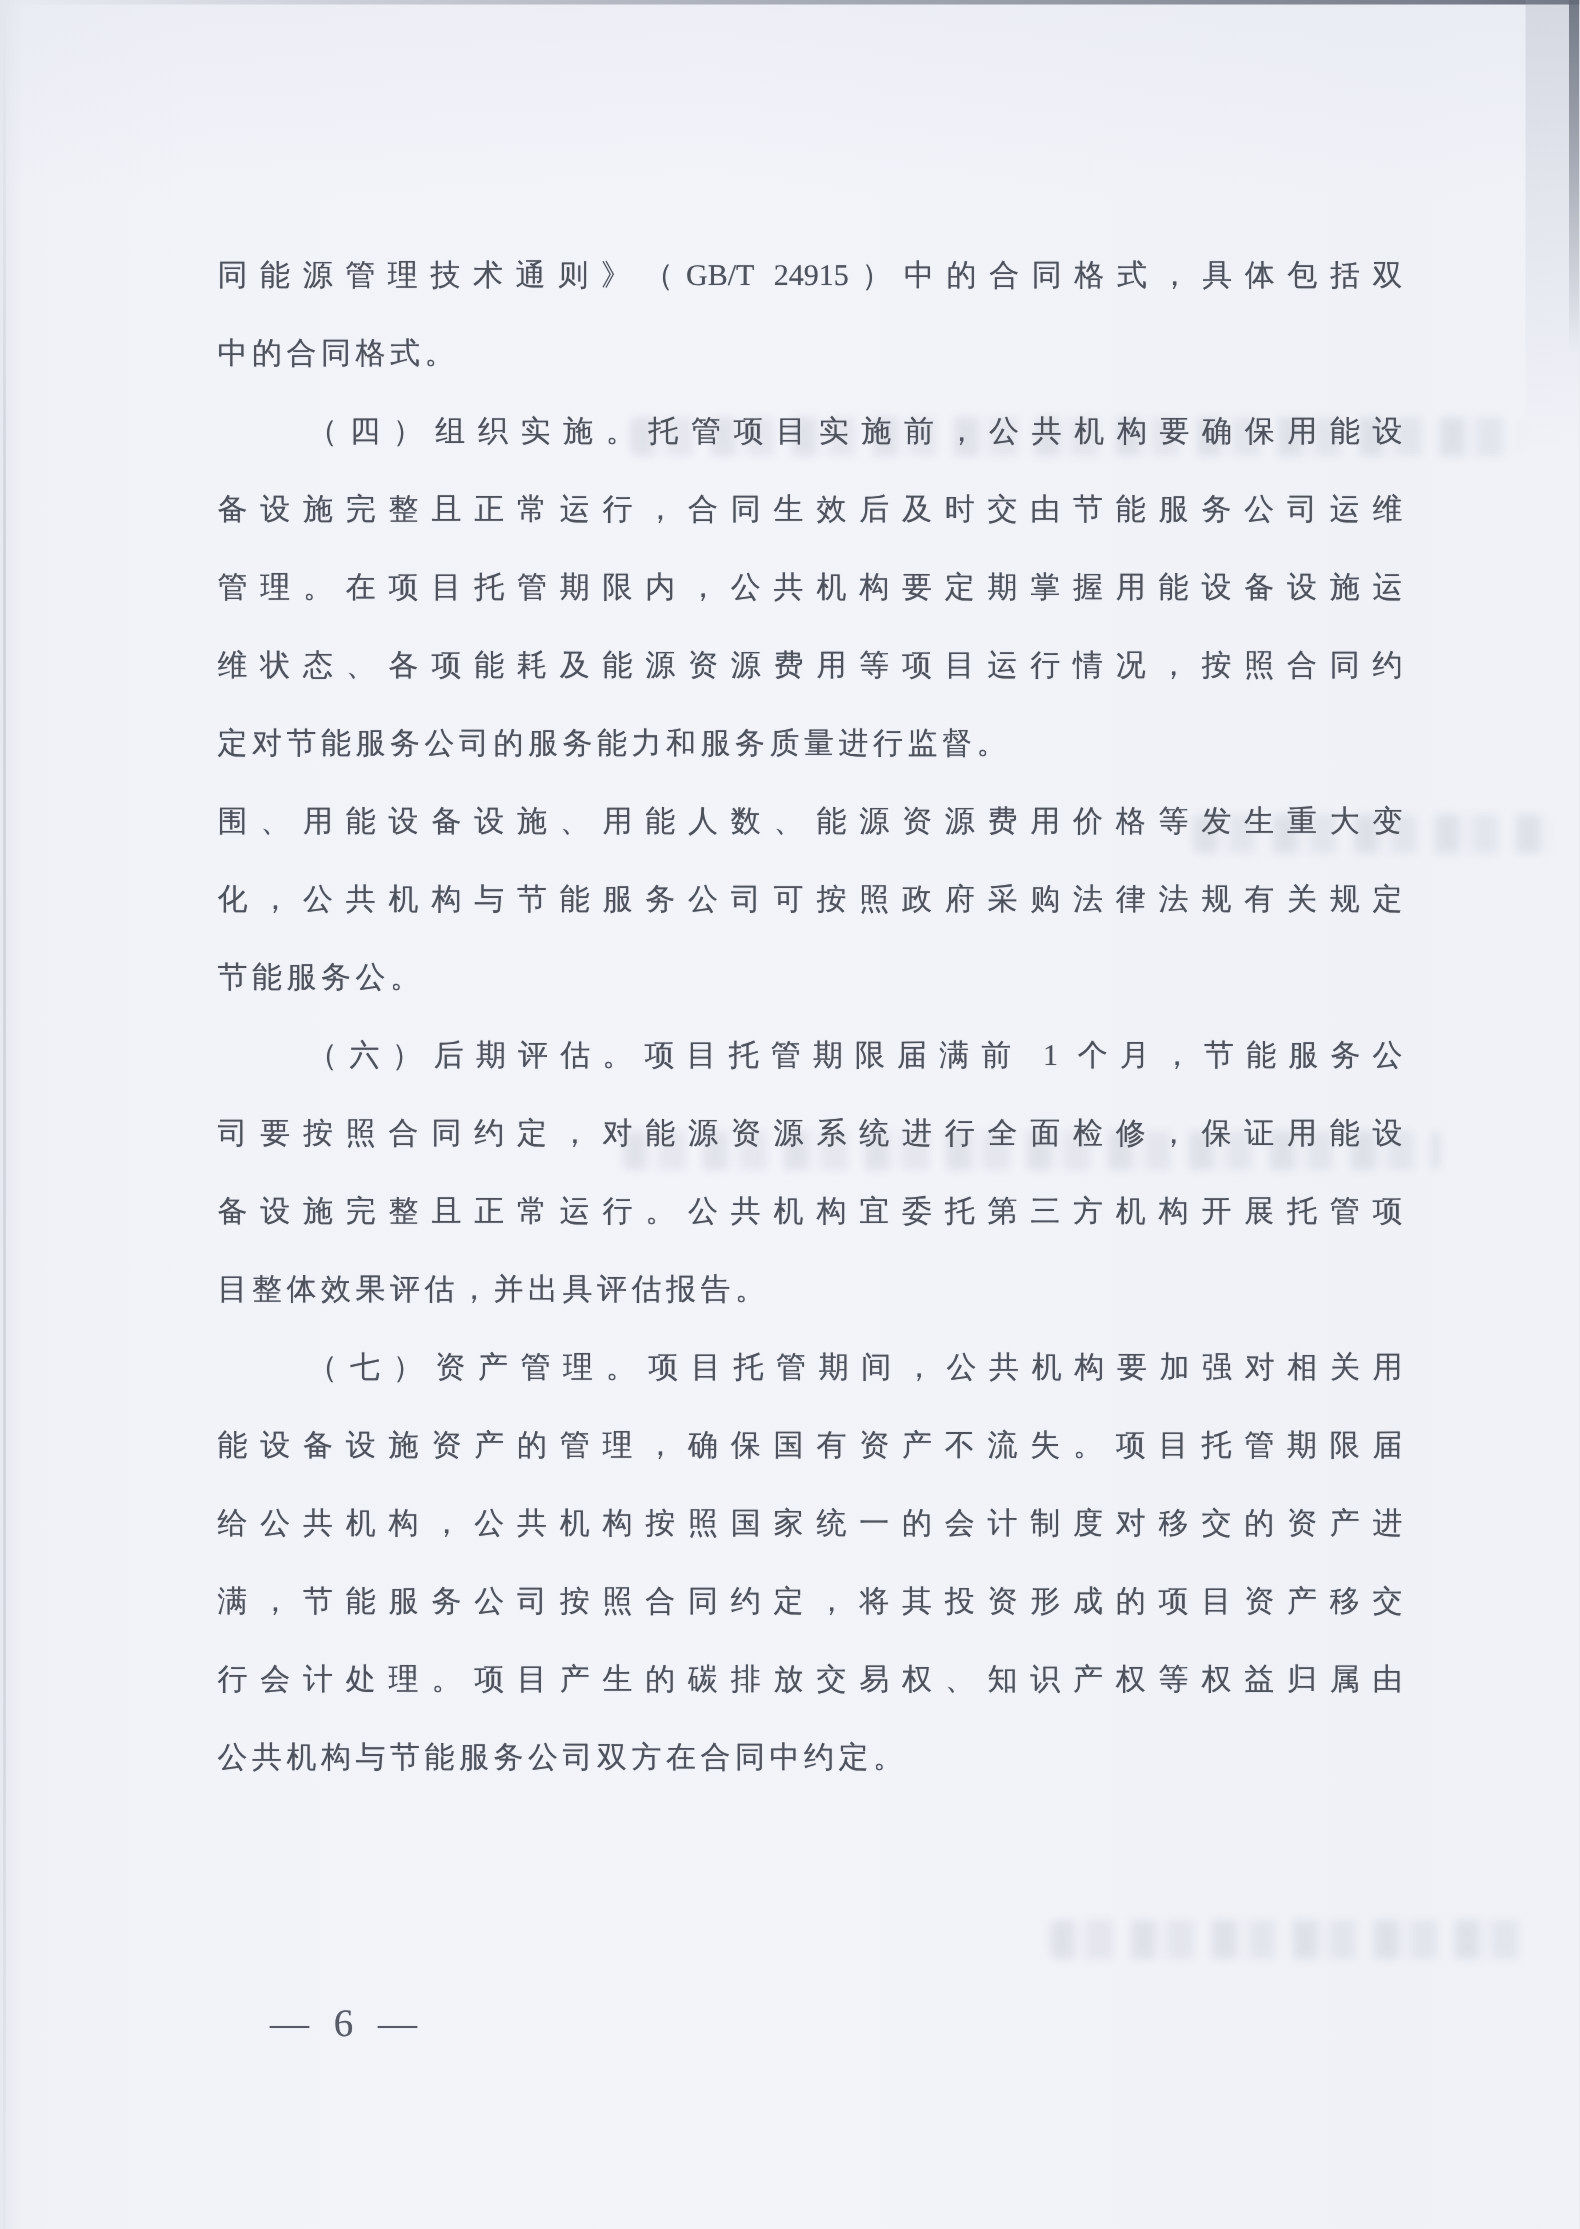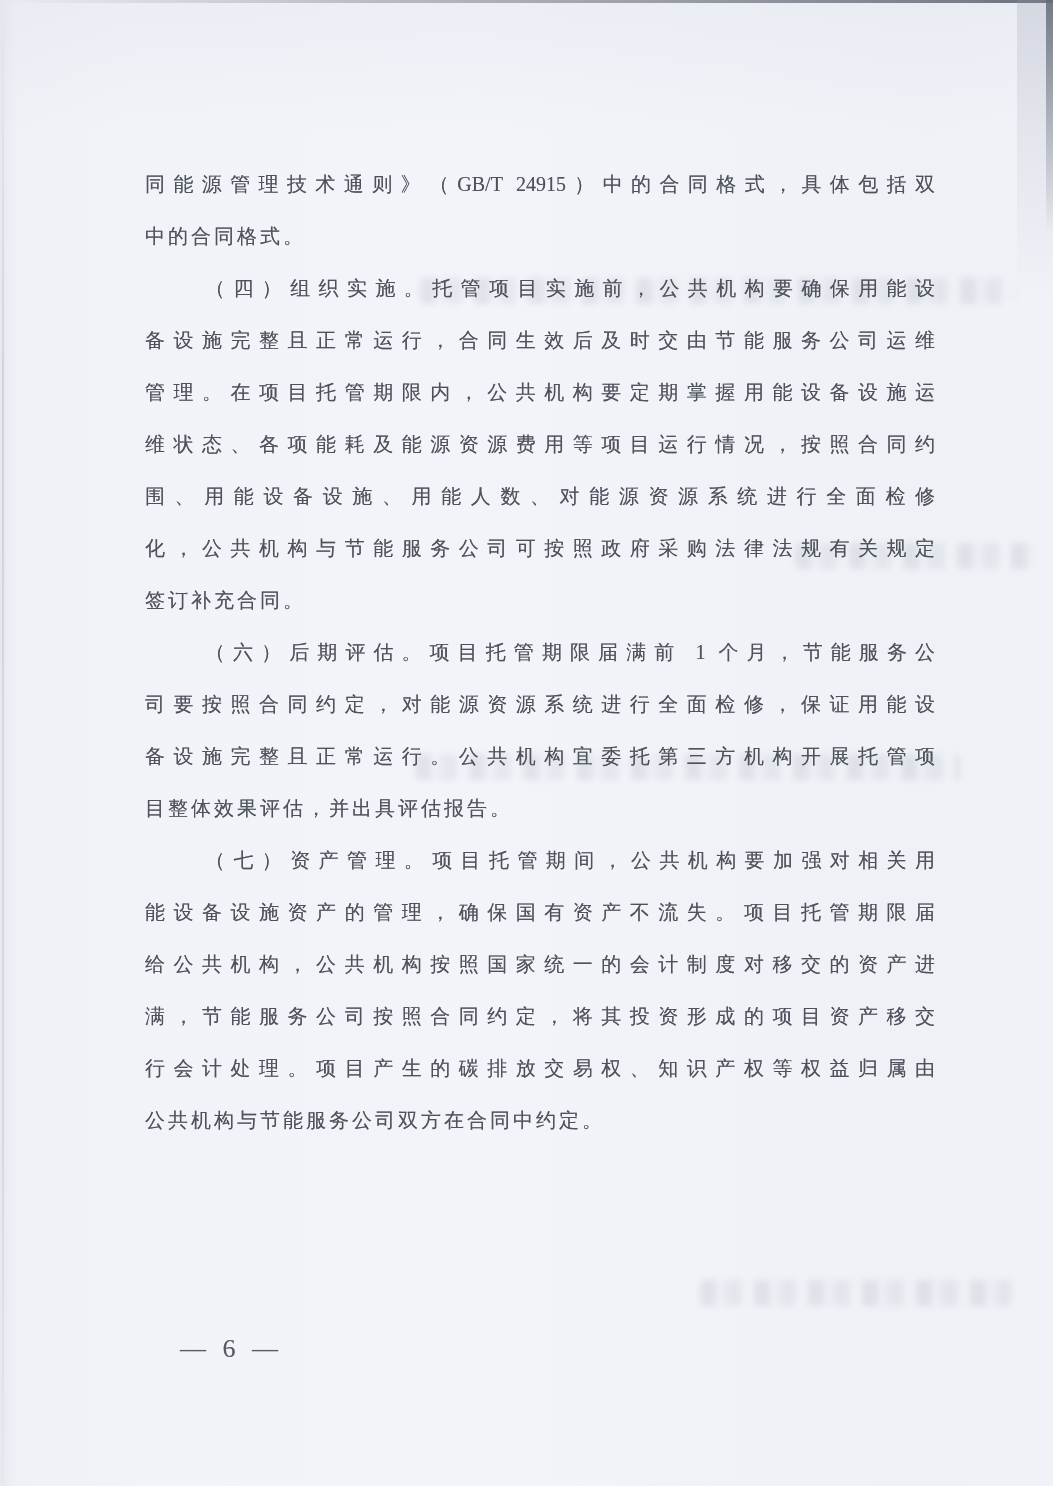--- a/index.html
+++ b/index.html
@@ -74,23 +74,24 @@
       <div class="bleed" style="top: 1280px; left: 700px; width: 320px;"></div>
     </div>
 
   <div class="lines" id="lines-host">
       <div class="line fill">同能源管理技术通则》（GB/T 24915）中的合同格式，具体包括双</div>
       <div class="line">中的合同格式。</div>
       <div class="line fill indent">（四）组织实施。托管项目实施前，公共机构要确保用能设</div>
       <div class="line fill">备设施完整且正常运行，合同生效后及时交由节能服务公司运维</div>
       <div class="line fill">管理。在项目托管期限内，公共机构要定期掌握用能设备设施运</div>
       <div class="line fill">维状态、各项能耗及能源资源费用等项目运行情况，按照合同约</div>
-      <div class="line fill">围、用能设备设施、用能人数、对能源资源系统进行全面检修</div>
+      <div class="line">定对节能服务公司的服务能力和服务质量进行监督。</div>
+      <div class="line fill">围、用能设备设施、用能人数、能源资源费用价格等发生重大变</div>
       <div class="line fill">化，公共机构与节能服务公司可按照政府采购法律法规有关规定</div>
-      <div class="line">签订补充合同。</div>
+      <div class="line">节能服务公。</div>
       <div class="line fill indent">（六）后期评估。项目托管期限届满前 1 个月，节能服务公</div>
       <div class="line fill">司要按照合同约定，对能源资源系统进行全面检修，保证用能设</div>
       <div class="line fill">备设施完整且正常运行。公共机构宜委托第三方机构开展托管项</div>
       <div class="line">目整体效果评估，并出具评估报告。</div>
       <div class="line fill indent">（七）资产管理。项目托管期间，公共机构要加强对相关用</div>
       <div class="line fill">能设备设施资产的管理，确保国有资产不流失。项目托管期限届</div>
       <div class="line fill">给公共机构，公共机构按照国家统一的会计制度对移交的资产进</div>
       <div class="line fill">满，节能服务公司按照合同约定，将其投资形成的项目资产移交</div>
       <div class="line fill">行会计处理。项目产生的碳排放交易权、知识产权等权益归属由</div>
       <div class="line">公共机构与节能服务公司双方在合同中约定。</div>

